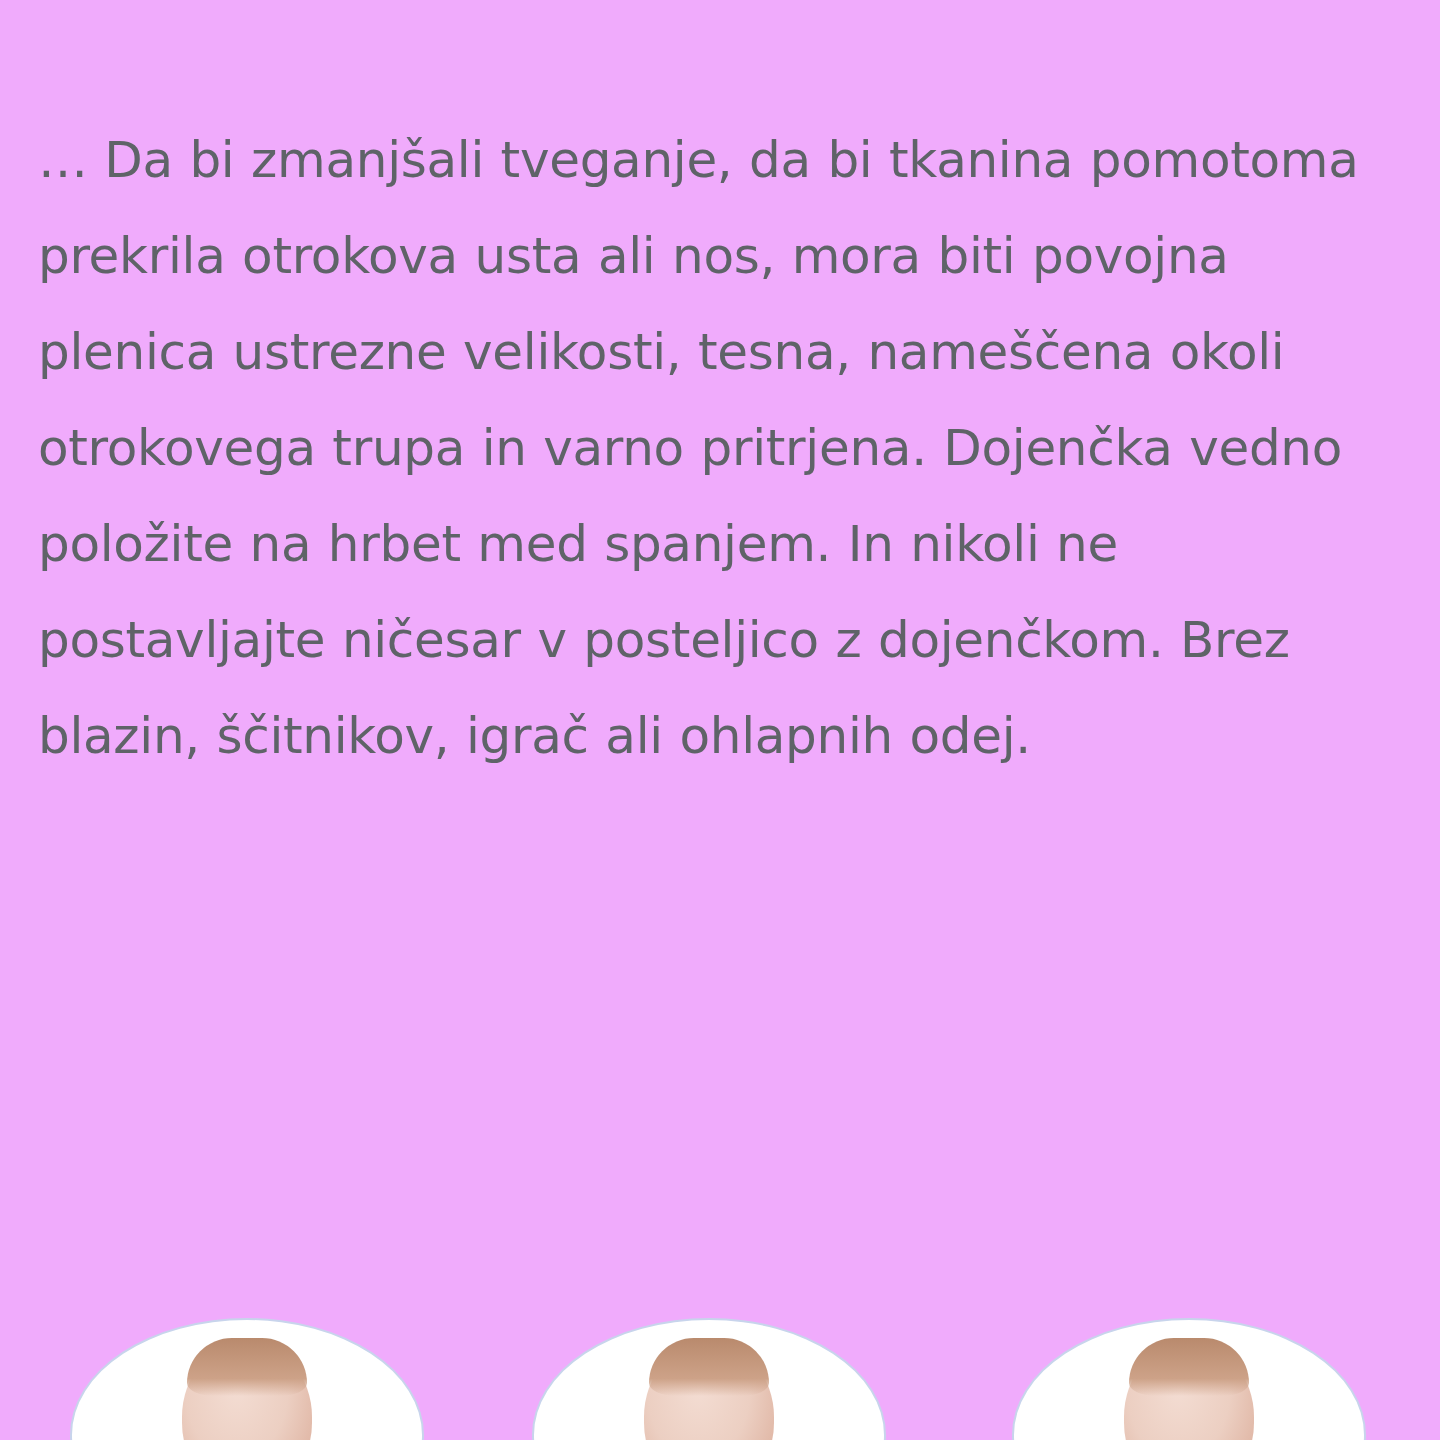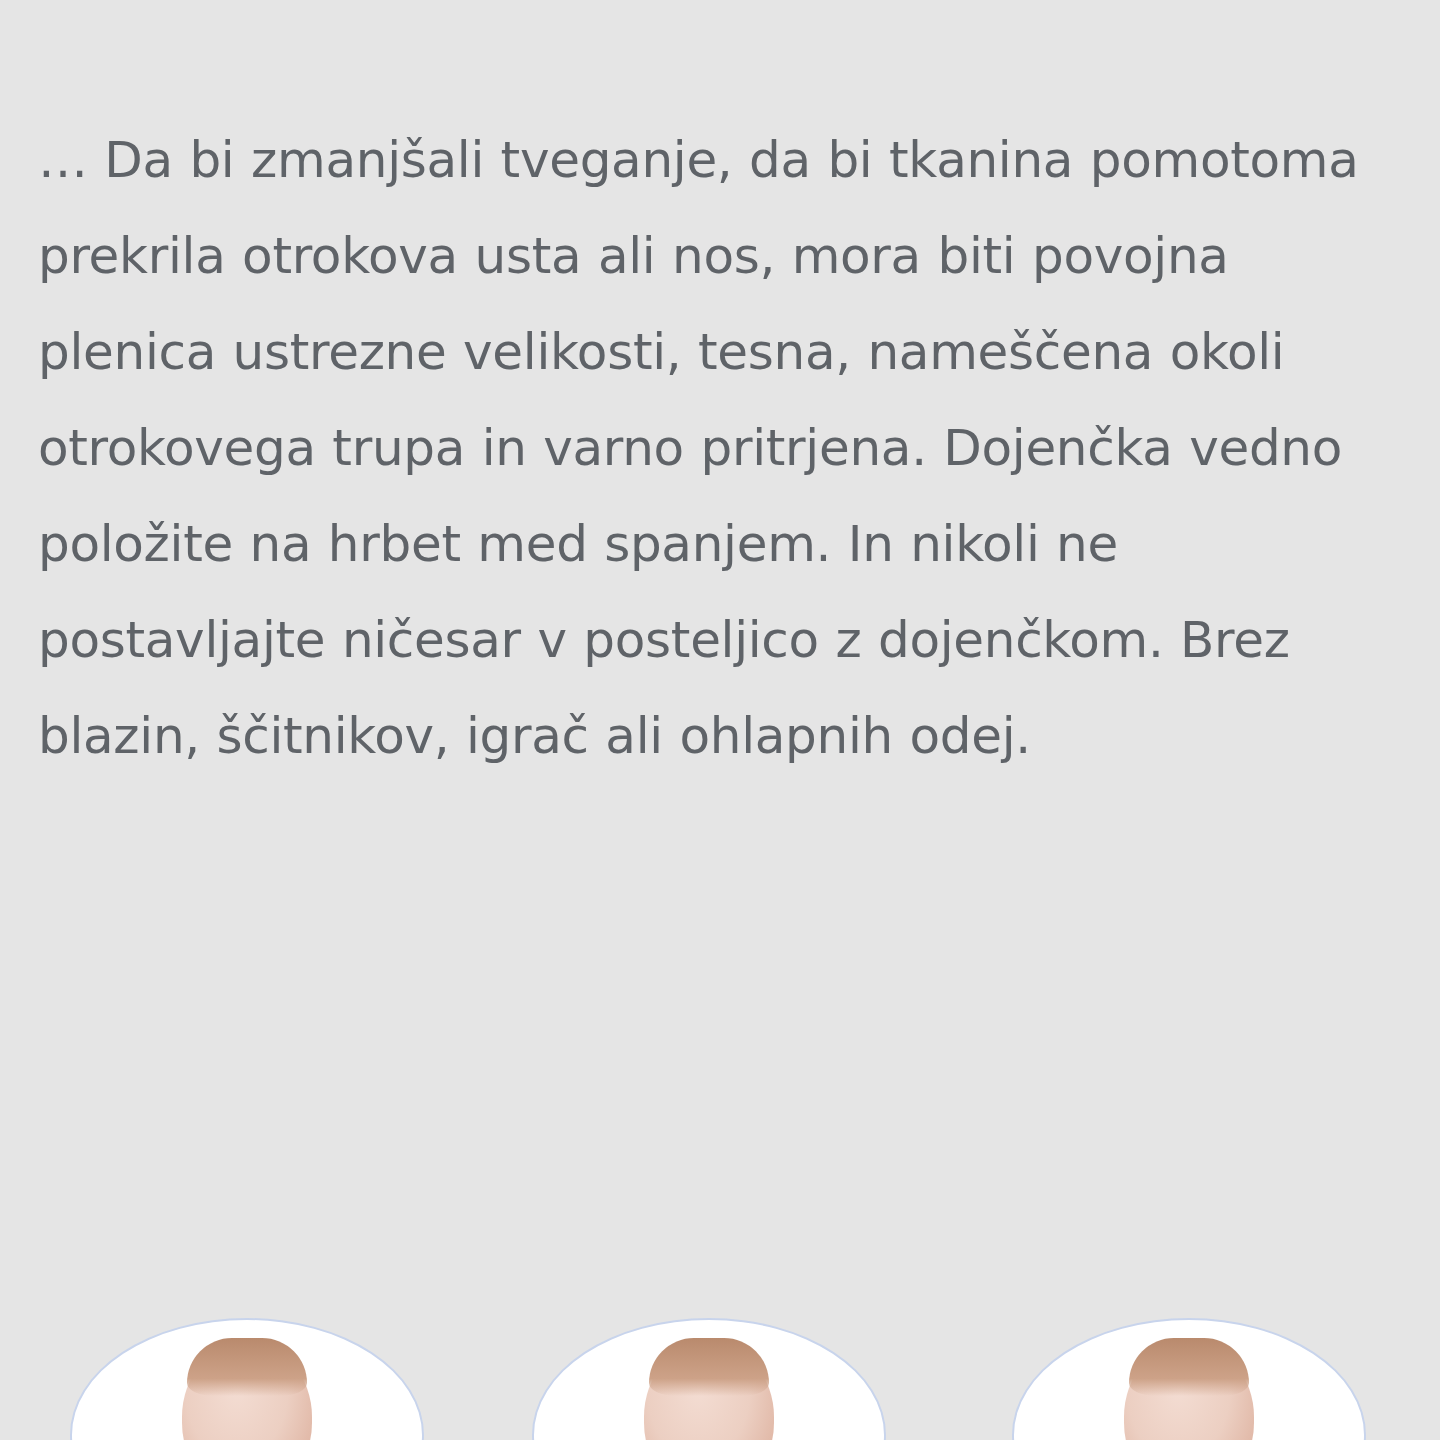--- a/index.html
+++ b/index.html
@@ -10,21 +10,21 @@
     width: 1440px;
     height: 1440px;
     background: #ffffff;
     font-family: "DejaVu Sans", sans-serif;
     overflow: hidden;
   }
   .page {
     position: relative;
     width: 1440px;
     height: 1440px;
-    background: #e5e5e5;
+    background: #f0abfc;
     box-sizing: border-box;
   }
   .content-block {
     position: absolute;
     top: 112px;
     left: 38px;
     width: 1380px;
   }
   .body-text {
     font-family: "DejaVu Sans", sans-serif;

